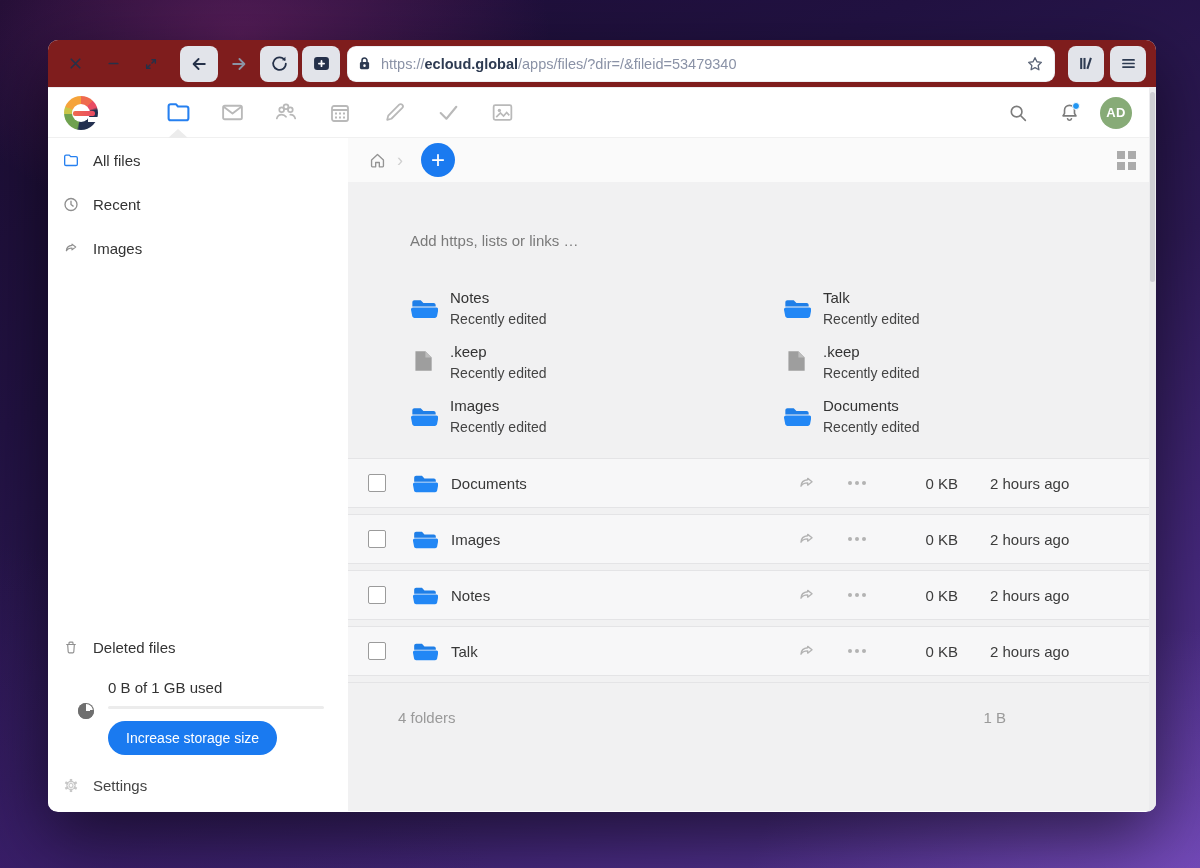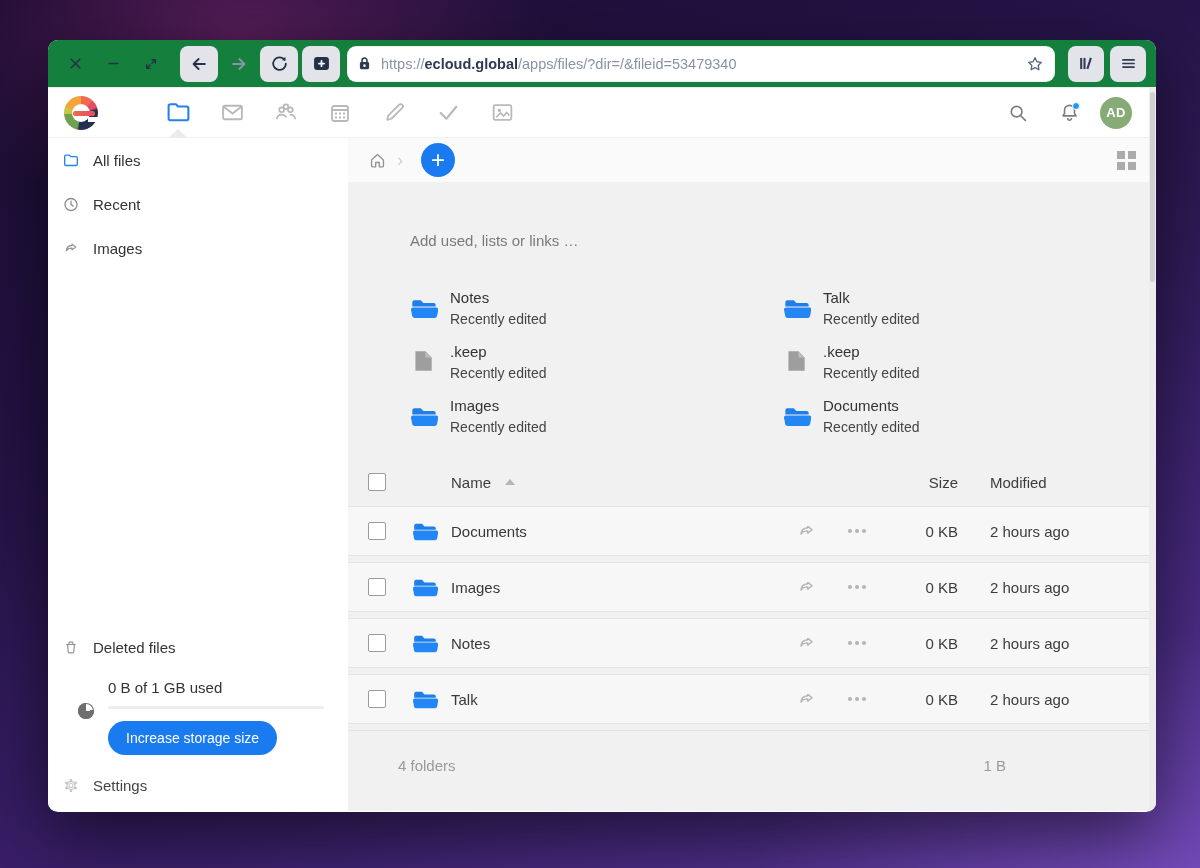--- a/index.html
+++ b/index.html
@@ -16,21 +16,21 @@
 
   
   .window {
     position:absolute; left:48px; top:40px; width:1108px; height:772px;
     border-radius:10px; overflow:hidden; background:#fff;
     box-shadow:0 24px 70px rgba(0,0,0,0.55);
   }
 
   
   .toolbar {
-    height:48px; background:#15803d; display:flex; align-items:center;
+    height:48px; background:#7f1d1d; display:flex; align-items:center;
     padding:0 10px; border-bottom:1px solid #ececf0;
   }
   .tb-btn { display:flex; align-items:center; justify-content:center; color:#253149; }
   .tb-plain { width:34px; height:34px; }
   .tb-chip  { width:38px; height:36px; background:#e2e4ea; border-radius:8px; }
   .tb-dim   { color:#8b93a5; }
   .tb-gap   { width:4px; }
   .urlbar {
     flex:1; height:34px; margin:0 14px 0 8px; background:#fff; border-radius:8px;
     display:flex; align-items:center; padding:0 10px 0 8px;
@@ -481,21 +481,21 @@
         <button class="add-btn">+</button>
         <div class="view-toggle">
             <span></span>
             <span></span>
             <span></span>
             <span></span>
           </div>
       </div>
 
       <div class="workspace">
-        <div class="workspace-input">Add used, lists or links …</div>
+        <div class="workspace-input">Add https, lists or links …</div>
       </div>
 
       <div class="recent-grid">
         <div class="recent-item">
           <span class="ric">
               <svg width="28" height="28" viewBox="0 0 24 24">
                 <use href="#i-folder-open"></use>
               </svg>
             </span>
           <span>
@@ -554,30 +554,20 @@
               </svg>
             </span>
           <span>
               <div class="recent-name">Documents</div>
           <div class="recent-sub">Recently edited</div>
             </span>
         </div>
       </div>
 
       <div class="ftable">
-        <div class="thead">
-          <span class="checkbox"></span>
-          <span class="th-name">
-            <span>Name</span>
-            <span class="sort-asc"></span>
-          </span>
-          <span class="th-size">Size</span>
-          <span class="th-mod">Modified</span>
-          <span class="th-pad"></span>
-        </div>
 
         <div class="frow">
           <span class="checkbox"></span>
           <span class="ficon">
               <svg width="26" height="26" viewBox="0 0 24 24">
                 <use href="#i-folder-open"></use>
               </svg>
             </span>
           <span class="fname">Documents</span>
           <span class="row-actions">

